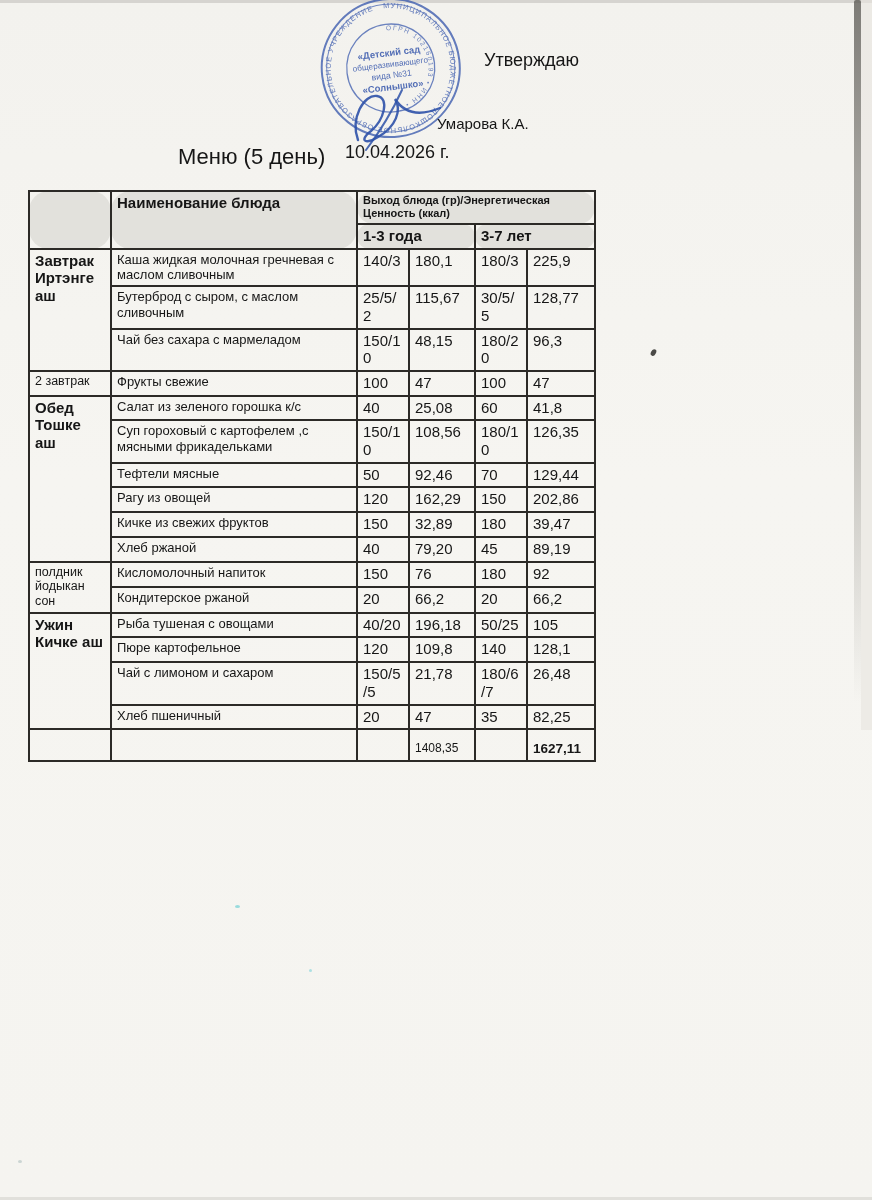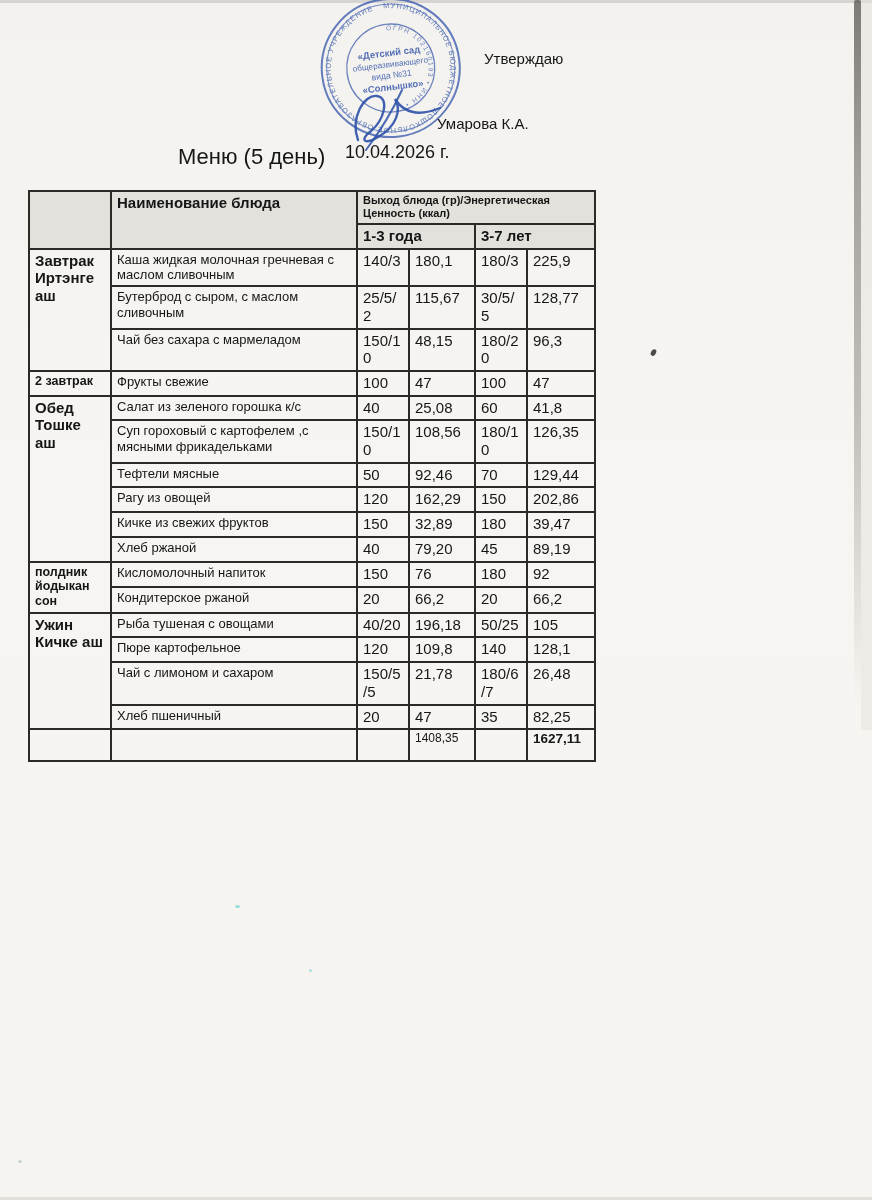--- a/index.html
+++ b/index.html
@@ -20,21 +20,21 @@
     background:linear-gradient(180deg,#56544f 0%,#8a8883 25%,#b0aea8 60%,rgba(200,198,192,0) 100%);
     opacity:.75; border-radius:2px;
   }
   .edge-light { position:absolute; top:0; right:0; width:11px; height:730px; background:#e7e5e0; opacity:.6; }
   .speck-dark { position:absolute; left:651px; top:349px; width:5px; height:7px; background:#4b4a47; border-radius:60% 40% 55% 45%; transform:rotate(24deg); }
   .speck-cyan1 { position:absolute; left:235px; top:905px; width:5px; height:3px; background:#8fd8da; border-radius:50%; opacity:.9; }
   .speck-cyan2 { position:absolute; left:309px; top:969px; width:3px; height:3px; background:#9adbde; border-radius:50%; opacity:.8; }
   .speck-cyan3 { position:absolute; left:18px; top:1160px; width:4px; height:3px; background:#b9c8c6; border-radius:50%; opacity:.7; }
 
   
-  .hdr-approve { position:absolute; left:484px; top:50px; font-size:15px; }
+  .hdr-approve { position:absolute; left:484px; top:50px; font-size:18px; }
   .hdr-director { position:absolute; left:253px; top:82px; font-size:15px; letter-spacing:.2px; }
   .hdr-name { position:absolute; left:437px; top:115px; font-size:15px; }
   .hdr-menu-title { position:absolute; left:178px; top:144px; font-size:22px; }
   .hdr-menu-date { position:absolute; left:345px; top:142px; font-size:18px; }
 
   .stamp-wrap { position:absolute; left:312px; top:-6px; width:158px; height:152px; transform:rotate(-7deg); opacity:.88; pointer-events:none; }
   .sig-wrap { position:absolute; left:342px; top:86px; width:112px; height:72px; pointer-events:none; }
 
   
   table.menu {
@@ -42,29 +42,29 @@
     border-collapse:collapse; table-layout:fixed; width:566px;
     font-size:15px; background:transparent;
   }
   table.menu th, table.menu td {
     border:2px solid #2c2a27;
     padding:2px 5px 3px 5px;
     vertical-align:top; text-align:left;
     line-height:1.18;
     overflow-wrap:anywhere;
   }
-  table.menu thead th { background:#e2e1dc; font-weight:bold; }
+  table.menu thead th { background:#e2e1dc; font-weight:bold;border-radius:20px; }
   th.output-head { text-align:center; font-size:11px; }
   th.age-head { text-align:center; height:22px; padding-top:1px; padding-bottom:1px; }
   th.dish-head { vertical-align:top; }
   td.meal { font-weight:bold; font-size:15px; }
-  td.meal-sm { font-weight:bold; font-size:12.5px; }
+  td.meal-sm { font-weight:normal; font-size:12.5px; }
   td.dish { font-size:13px; }
   td.num { font-size:15px; }
-  tr.total-row td { height:32px; padding-top:1px; padding-bottom:1px; }
+  tr.total-row td { height:32px; padding-top:11px; padding-bottom:1px; }
   td.total-sm { font-size:12px; }
   td.total-bold { font-size:13.5px; font-weight:bold; }
 </style>
 </head>
 <body>
 
 <div class="paper">
 
   <div class="scan-top"></div>
   <div class="scan-bottom"></div>

